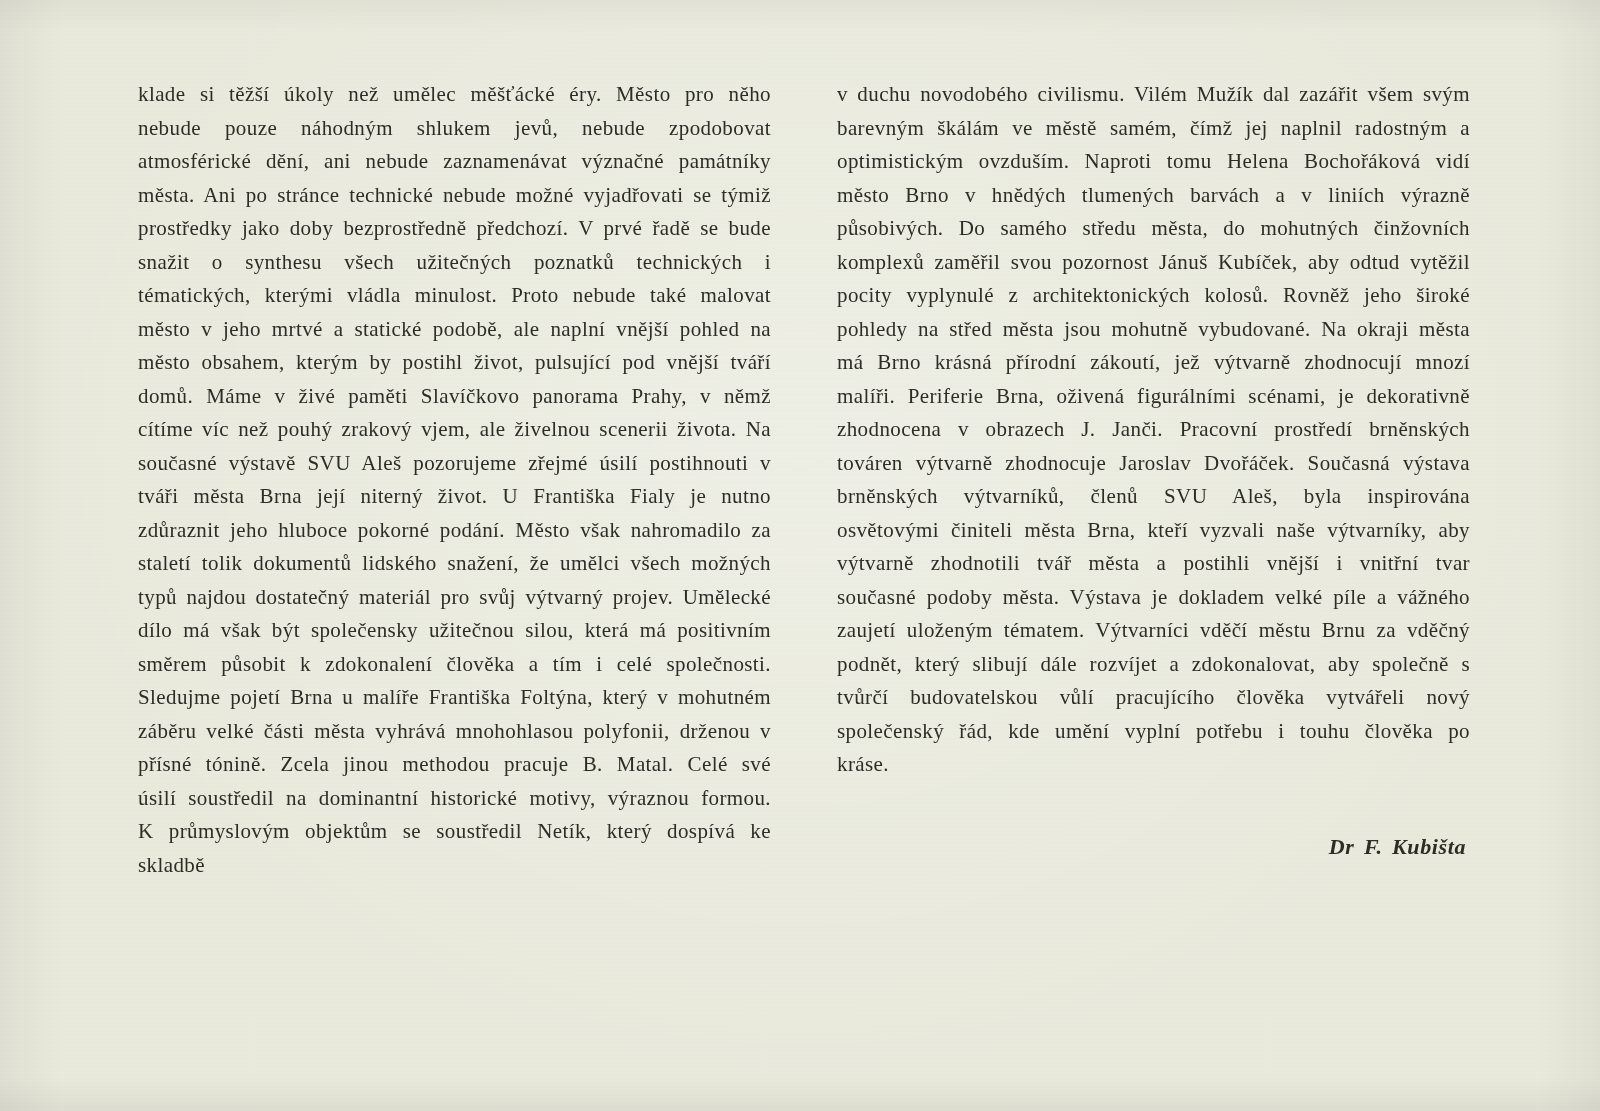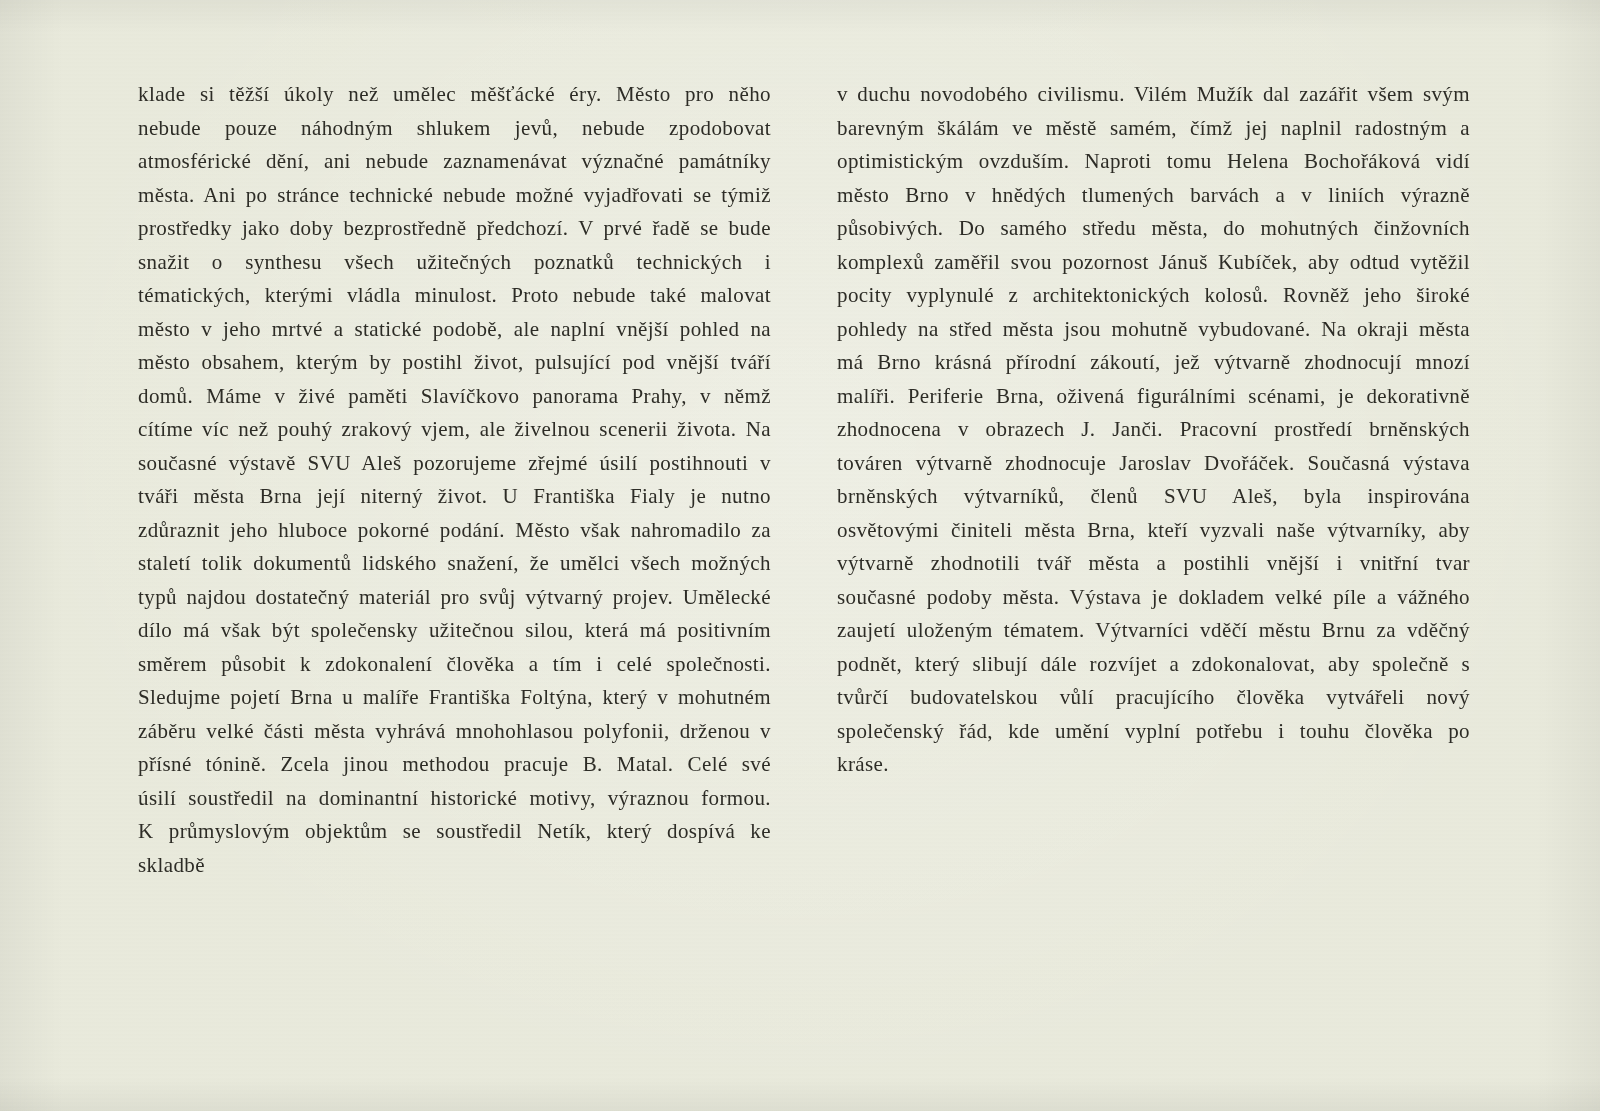--- a/index.html
+++ b/index.html
@@ -73,16 +73,17 @@
   <div class="grain"></div>
 
   <div class="columns">
 
     <div class="column column-left">
       <span class="body-text">klade si těžší úkoly než umělec měšťácké éry. Město pro něho nebude pouze náhodným shlukem jevů, nebude zpodobovat atmosférické dění, ani nebude zaznamenávat význačné památníky města. Ani po stránce technické nebude možné vyjadřovati se týmiž prostředky jako doby bezprostředně předchozí. V prvé řadě se bude snažit o synthesu všech užitečných poznatků technických i tématických, kterými vládla minulost. Proto nebude také malovat město v jeho mrtvé a statické podobě, ale naplní vnější pohled na město obsahem, kterým by postihl život, pulsující pod vnější tváří domů. Máme v živé paměti Slavíčkovo panorama Prahy, v němž cítíme víc než pouhý zrakový vjem, ale živelnou scenerii života. Na současné výstavě SVU Aleš pozorujeme zřejmé úsilí postihnouti v tváři města Brna její niterný život. U Františka Fialy je nutno zdůraznit jeho hluboce pokorné podání. Město však nahromadilo za staletí tolik dokumentů lidského snažení, že umělci všech možných typů najdou dostatečný materiál pro svůj výtvarný projev. Umělecké dílo má však být společensky užitečnou silou, která má positivním směrem působit k zdokonalení člověka a tím i celé společnosti. Sledujme pojetí Brna u malíře Františka Foltýna, který v mohutném záběru velké části města vyhrává mnohohlasou polyfonii, drženou v přísné tónině. Zcela jinou methodou pracuje B. Matal. Celé své úsilí soustředil na dominantní historické motivy, výraznou formou. K průmyslovým objektům se soustředil Netík, který dospívá ke skladbě</span>
     </div>
 
     <div class="column column-right">
       <span class="body-text">v duchu novodobého civilismu. Vilém Mužík dal zazářit všem svým barevným škálám ve městě samém, čímž jej naplnil radostným a optimistickým ovzduším. Naproti tomu Helena Bochořáková vidí město Brno v hnědých tlumených barvách a v liniích výrazně působivých. Do samého středu města, do mohutných činžovních komplexů zaměřil svou pozornost Jánuš Kubíček, aby odtud vytěžil pocity vyplynulé z architektonických kolosů. Rovněž jeho široké pohledy na střed města jsou mohutně vybudované. Na okraji města má Brno krásná přírodní zákoutí, jež výtvarně zhodnocují mnozí malíři. Periferie Brna, oživená figurálními scénami, je dekorativně zhodnocena v obrazech J. Janči. Pracovní prostředí brněnských továren výtvarně zhodnocuje Jaroslav Dvořáček. Současná výstava brněnských výtvarníků, členů SVU Aleš, byla inspirována osvětovými činiteli města Brna, kteří vyzvali naše výtvarníky, aby výtvarně zhodnotili tvář města a postihli vnější i vnitřní tvar současné podoby města. Výstava je dokladem velké píle a vážného zaujetí uloženým tématem. Výtvarníci vděčí městu Brnu za vděčný podnět, který slibují dále rozvíjet a zdokonalovat, aby společně s tvůrčí budovatelskou vůlí pracujícího člověka vytvářeli nový společenský řád, kde umění vyplní potřebu i touhu člověka po kráse.</span>
+      <div class="signature">Dr F. Kubišta</div>
     </div>
 
   </div>
 </div>
 
 </body></html>

